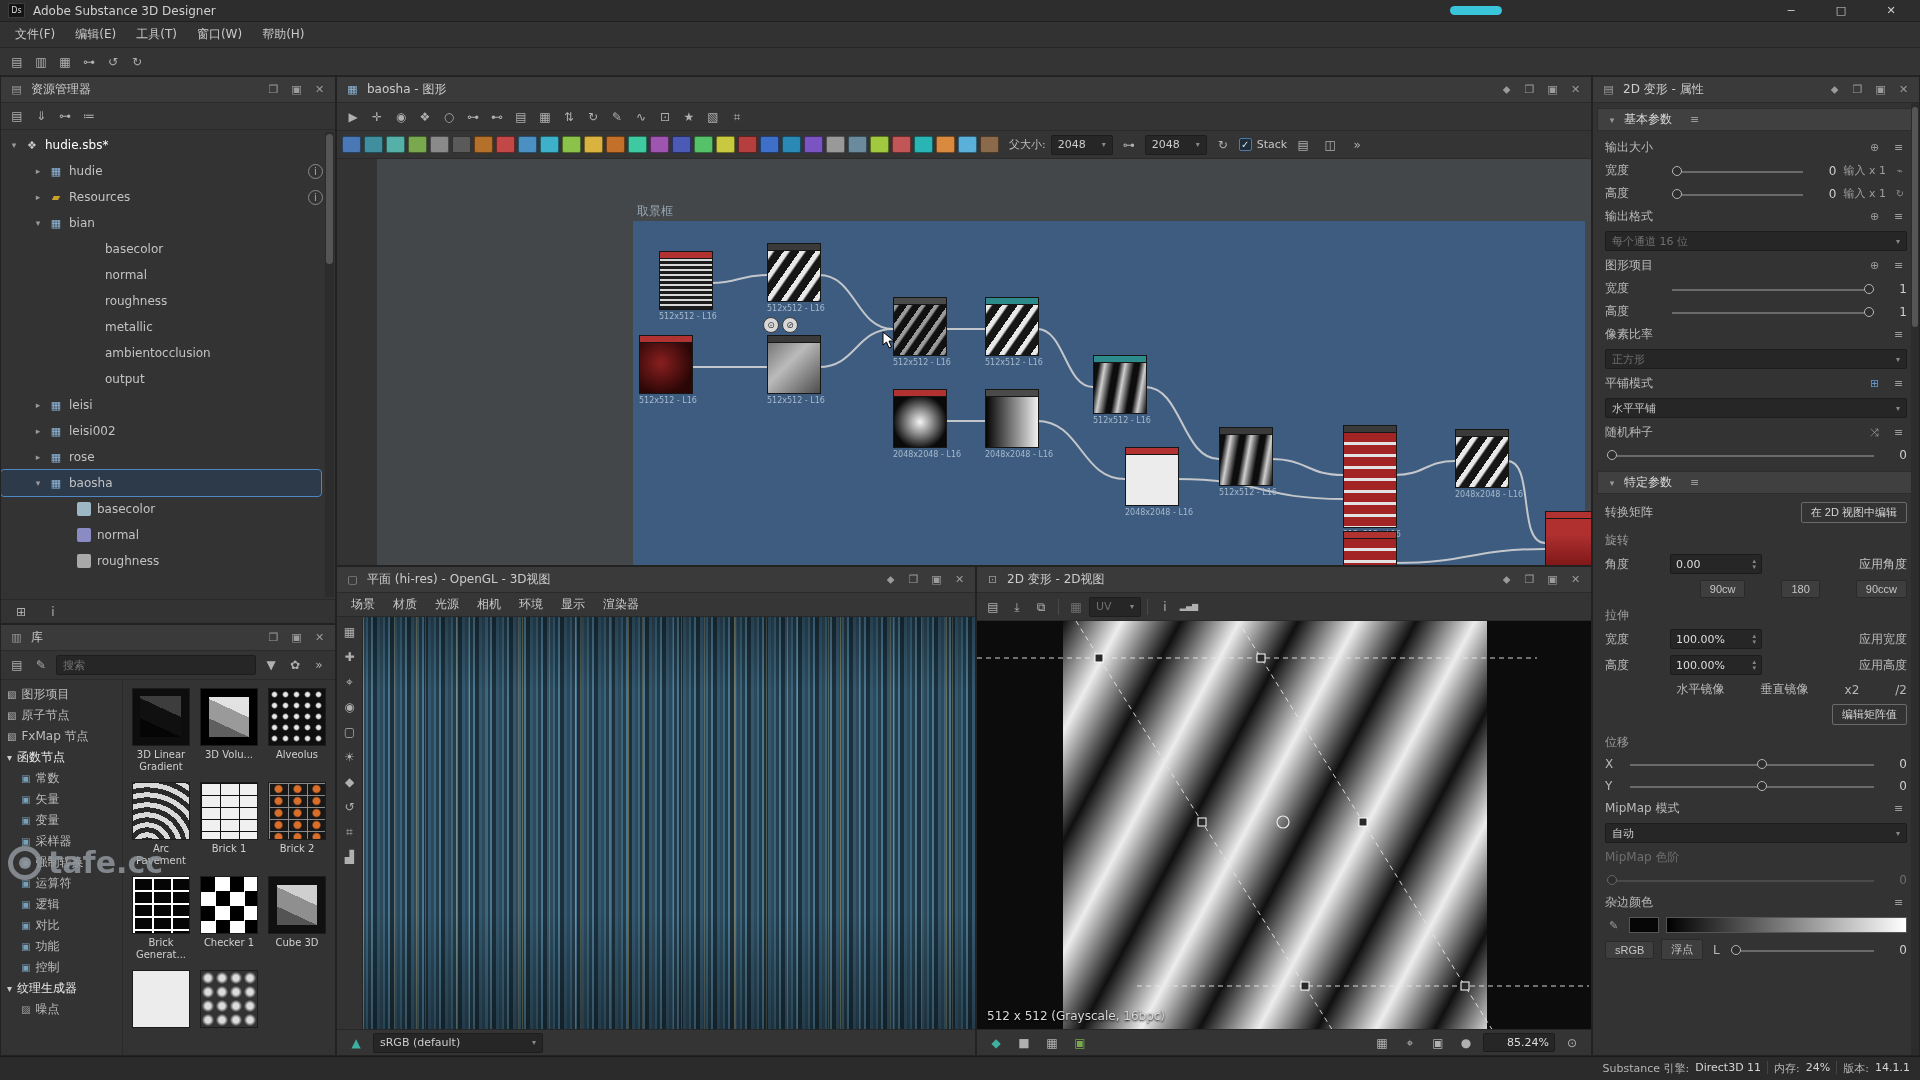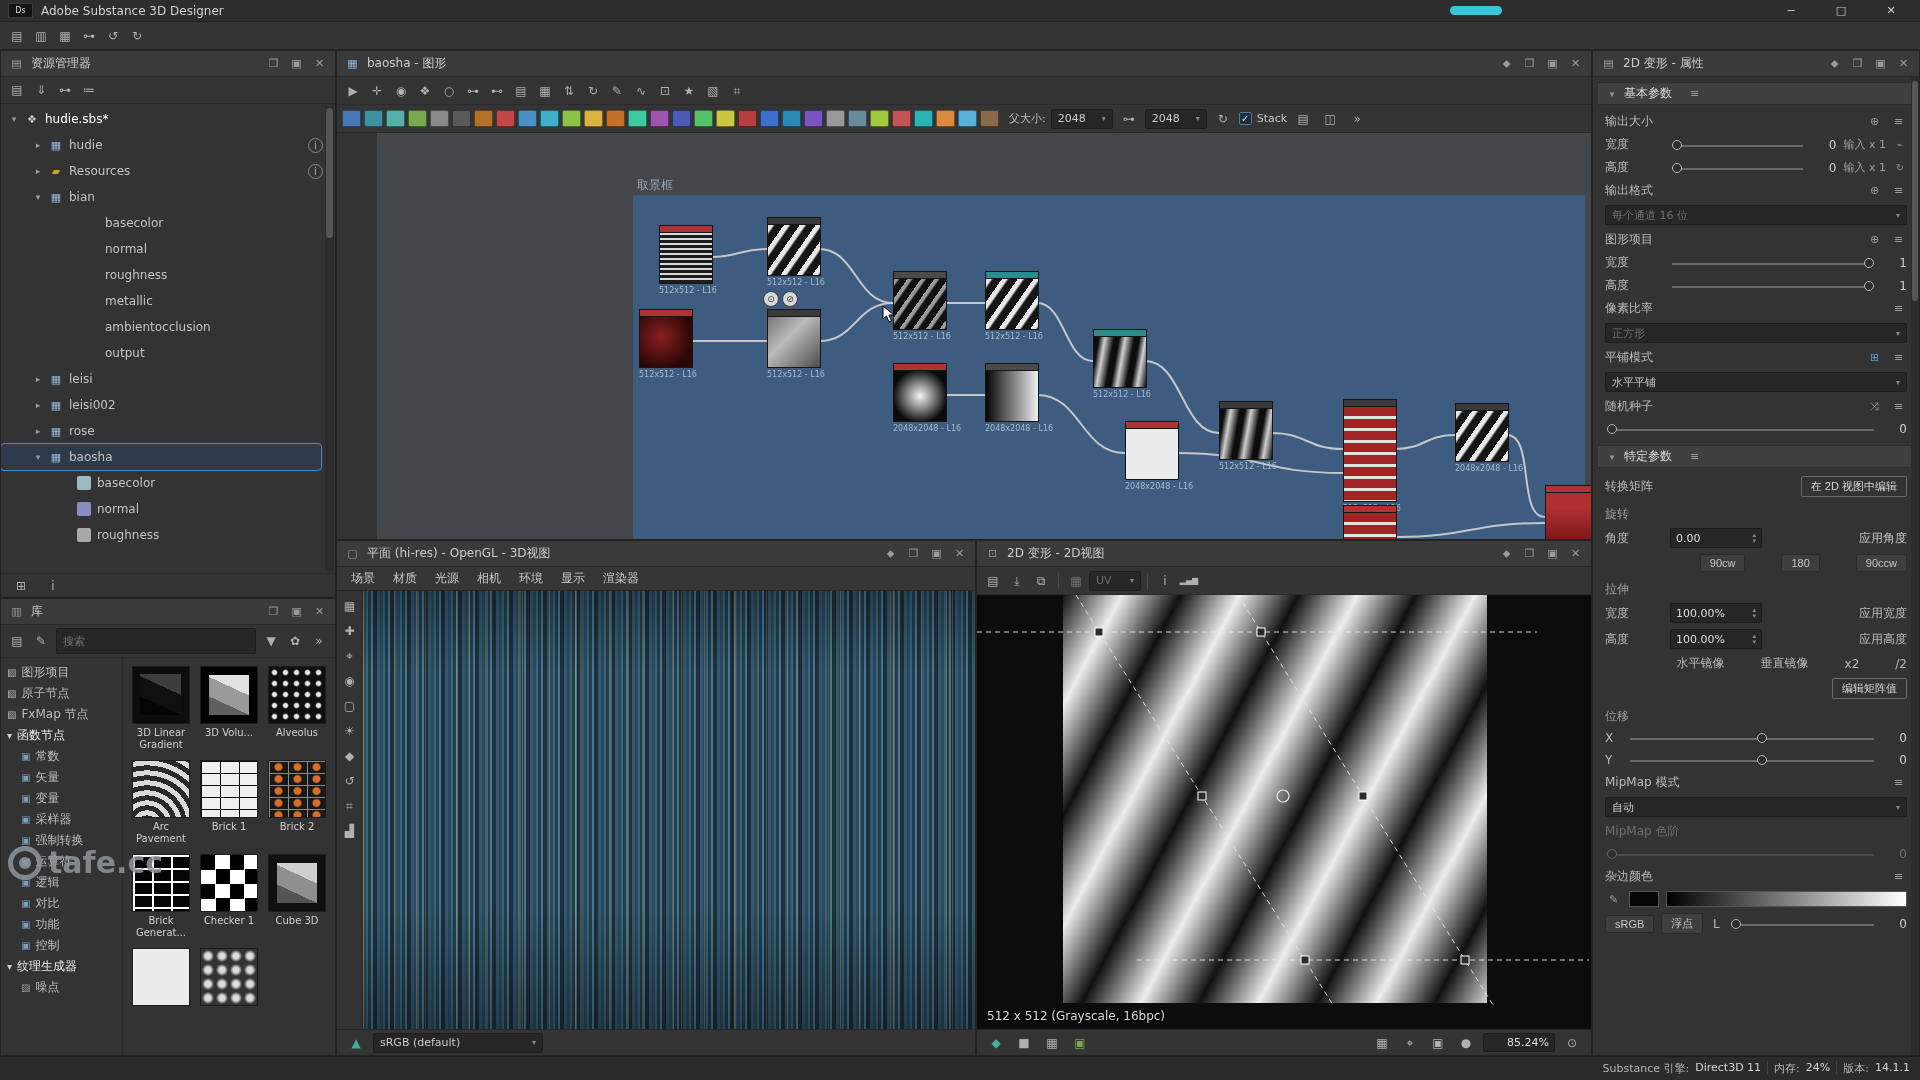--- a/index.html
+++ b/index.html
@@ -2,21 +2,21 @@
 <html lang="zh"><head>
 <meta charset="utf-8">
 <style>
   * { box-sizing: border-box; margin: 0; padding: 0; }
   html,body { width:1920px; height:1080px; overflow:hidden; background:#1e1e1e;
     font-family:"DejaVu Sans","Liberation Sans",sans-serif; font-size:12px; color:#c5c5c5; }
   .page { width:1920px; height:1080px; display:flex; flex-direction:column; position:relative; }
 
   
   .titlebar { height:22px; background:#2d2d2d; display:flex; align-items:center; gap:8px; padding:0 8px; flex:0 0 auto; border-bottom:1px solid #202020;}
-  .applogo { width:25px; height:15px; background:#141414; border:1px solid #3c3c3c; color:#d8d8d8; font-size:8px; display:flex; align-items:center; justify-content:center; }
+  .applogo { width:17px; height:15px; background:#141414; border:1px solid #3c3c3c; color:#d8d8d8; font-size:8px; display:flex; align-items:center; justify-content:center; }
   .apptitle { font-size:12px; color:#d0d0d0; }
   .progresspill { margin-left:auto; width:52px; height:9px; border-radius:5px; background:#39c6da; margin-right:260px; }
   .winbtn { width:42px; height:22px; display:flex; align-items:center; justify-content:center; color:#cfcfcf; font-size:11px; }
   .menubar { height:26px; background:#323232; display:flex; align-items:center; padding:0 6px; gap:2px; flex:0 0 auto; border-bottom:1px solid #262626;}
   .menuitem { padding:3px 9px; color:#c9c9c9; border-radius:2px; }
   .maintoolbar { height:28px; background:#343434; display:flex; align-items:center; gap:2px; padding:0 6px; flex:0 0 auto; border-bottom:1px solid #252525;}
   .ticon { min-width:22px; height:22px; display:flex; align-items:center; justify-content:center; color:#b0b0b0; font-size:12px; border-radius:2px; }
   .tsep { width:1px; height:16px; background:#4a4a4a; margin:0 4px; }
 
   
@@ -40,21 +40,21 @@
   .ticn { width:14px; height:14px; display:flex; align-items:center; justify-content:center; font-size:11px; border-radius:2px; flex:0 0 auto; }
   .tinfo { margin-left:auto; margin-right:12px; width:15px; height:15px; flex:0 0 auto; color:#aaa; font-size:10px; text-align:center; }
   .tinfo:not(:empty) { border:1px solid #8a8a8a; border-radius:50%; line-height:13px; }
   .vscroll { position:absolute; right:1px; top:2px; bottom:2px; width:9px; background:#2c2c2c; }
   .vscroll .vthumb { position:absolute; left:1px; right:1px; top:2px; height:130px; background:#555; border-radius:4px; }
   .pfoot { height:24px; display:flex; gap:10px; padding:0 9px; align-items:center; border-top:1px solid #2a2a2a; flex:0 0 auto; }
 
   
   .library { flex:1; }
   .searchrow { display:flex; align-items:center; gap:4px; padding:3px 5px; background:#343434; border-bottom:1px solid #2a2a2a; flex:0 0 auto;}
-  .searchbox { flex:1; height:26px; background:#262626; border:1px solid #1d1d1d; border-radius:2px; color:#bbb; padding:0 6px; font-size:11px; font-family:inherit;}
+  .searchbox { flex:1; height:20px; background:#262626; border:1px solid #1d1d1d; border-radius:2px; color:#bbb; padding:0 6px; font-size:11px; font-family:inherit;}
   .libbody { flex:1; display:flex; min-height:0; }
   .catcol { width:122px; border-right:1px solid #2a2a2a; padding:4px 2px; overflow:hidden; flex:0 0 auto;}
   .lcat { height:21px; display:flex; align-items:center; gap:5px; color:#bdbdbd; white-space:nowrap; }
   .lcat.bold { color:#ececec; }
   .lcat .licn { font-size:10px; flex:0 0 auto; }
   .thumbgrid { flex:1; display:grid; grid-template-columns:repeat(3,1fr); gap:10px 4px; padding:8px 12px 0 6px; overflow:hidden; align-content:start; position:relative;}
   .thumb { width:64px; }
   .timg { width:58px; height:58px; border:1px solid #1c1c1c; margin:0 auto; }
   .tname { font-size:10px; color:#cfcfcf; text-align:center; line-height:1.15; margin-top:3px; word-break:break-word; }
 
@@ -169,20 +169,28 @@
 
   <div class="titlebar">
     <div class="applogo">Ds</div>
     <div class="apptitle">Adobe Substance 3D Designer</div>
     <div class="progresspill"></div>
     <div class="winbtn">─</div>
     <div class="winbtn">□</div>
     <div class="winbtn">✕</div>
   </div>
 
+  <div class="menubar">
+
+  <div class="menuitem">文件(F)</div>
+      <div class="menuitem">编辑(E)</div>
+      <div class="menuitem">工具(T)</div>
+      <div class="menuitem">窗口(W)</div>
+      <div class="menuitem">帮助(H)</div>
+    </div>
 
   <div class="maintoolbar">
 
   <div class="ticon">▤</div>
       <div class="ticon">▥</div>
       <div class="ticon">▦</div>
       <div class="ticon">⊶</div>
       <div class="ticon">↺</div>
       <div class="ticon">↻</div>
     </div>

